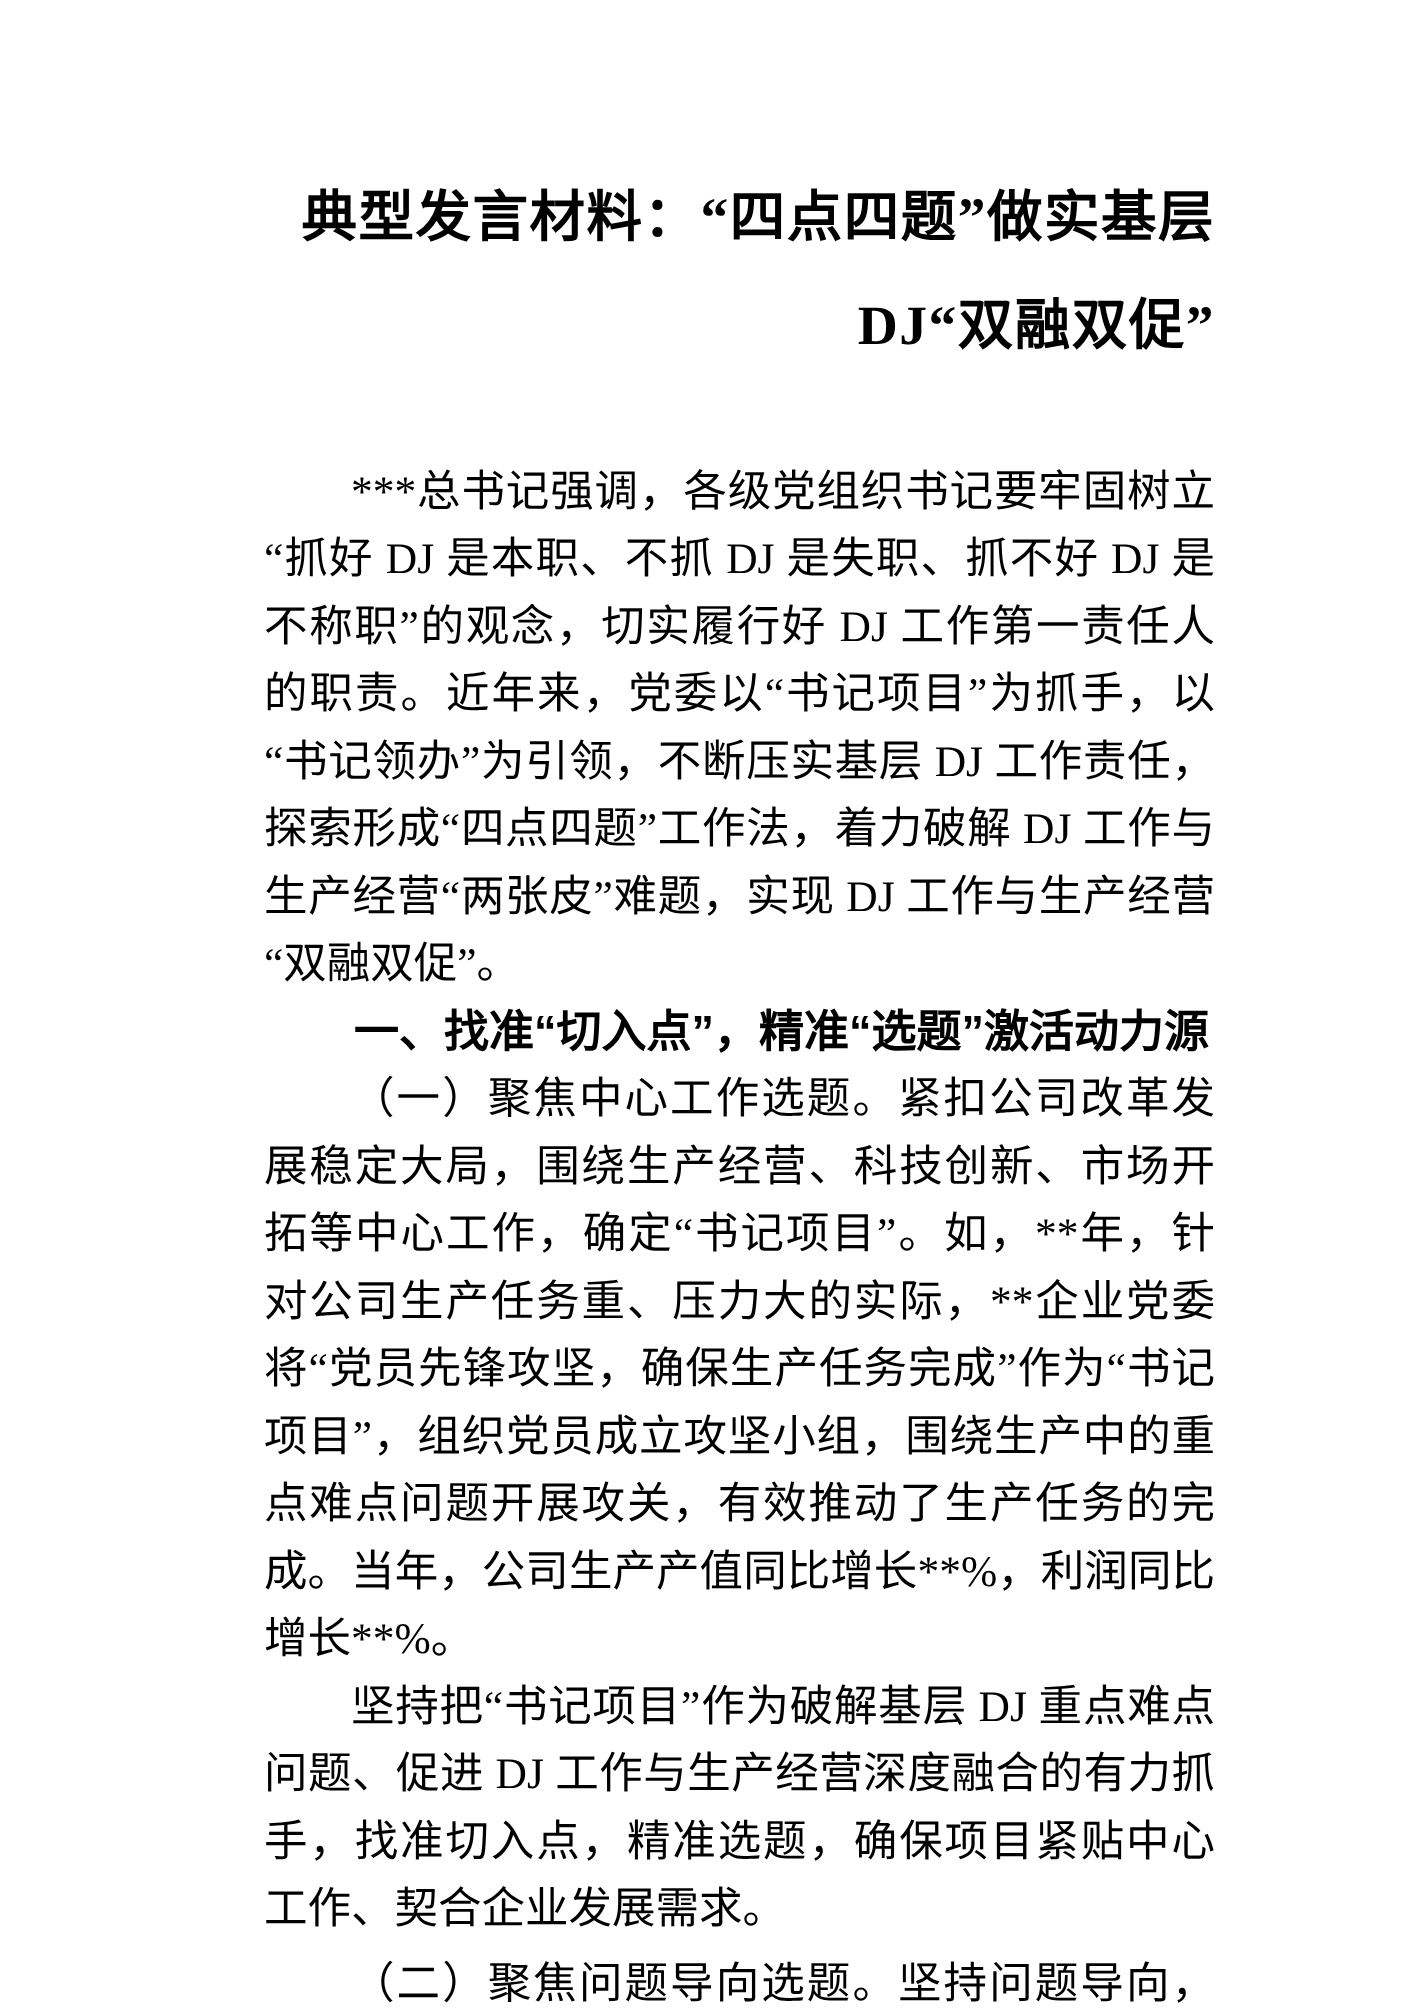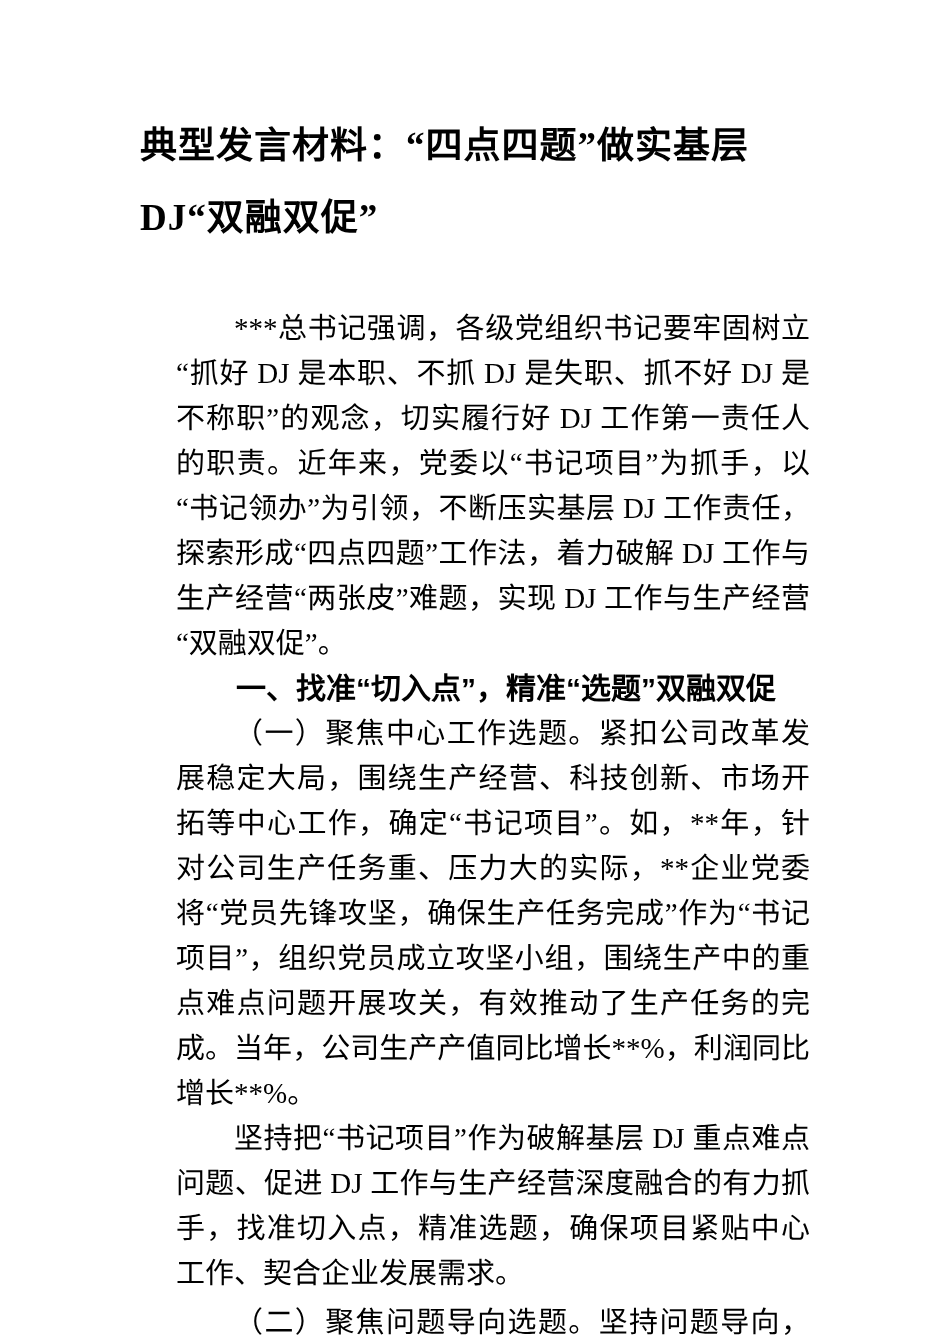--- a/index.html
+++ b/index.html
@@ -19,21 +19,21 @@
     box-sizing: border-box;
     padding: 110px 140px 0 140px;
     overflow: hidden;
     font-family: "Liberation Serif", "DejaVu Serif", serif;
   }
   .doc-title {
     margin: 0 0 52px 0;
     font-size: 37px;
     font-weight: bold;
     line-height: 72px;
-    text-align: left;
+    text-align: right;
     letter-spacing: 1px;
     color: #000000;
   }
   .doc-title .title-line {
     display: block;
   }
   .doc-body {
     font-size: 29px;
     line-height: 45px;
     text-align: justify;
@@ -66,21 +66,21 @@
 
   <h1 class="doc-title">
     <span class="title-line">典型发言材料：“四点四题”做实基层</span>
     <span class="title-line">DJ“双融双促”</span>
   </h1>
 
   <div class="doc-body">
 
     <p class="para">***总书记强调，各级党组织书记要牢固树立“抓好 DJ 是本职、不抓 DJ 是失职、抓不好 DJ 是不称职”的观念，切实履行好 DJ 工作第一责任人的职责。近年来，党委以“书记项目”为抓手，以“书记领办”为引领，不断压实基层 DJ 工作责任，探索形成“四点四题”工作法，着力破解 DJ 工作与生产经营“两张皮”难题，实现 DJ 工作与生产经营“双融双促”。</p>
 
-    <h2 class="section-heading">一、找准“切入点”，精准“选题”双融双促</h2>
+    <h2 class="section-heading">一、找准“切入点”，精准“选题”激活动力源</h2>
 
     <p class="para">（一）聚焦中心工作选题。紧扣公司改革发展稳定大局，围绕生产经营、科技创新、市场开拓等中心工作，确定“书记项目”。如，**年，针对公司生产任务重、压力大的实际，**企业党委将“党员先锋攻坚，确保生产任务完成”作为“书记项目”，组织党员成立攻坚小组，围绕生产中的重点难点问题开展攻关，有效推动了生产任务的完成。当年，公司生产产值同比增长**%，利润同比增长**%。</p>
 
     <p class="para">坚持把“书记项目”作为破解基层 DJ 重点难点问题、促进 DJ 工作与生产经营深度融合的有力抓手，找准切入点，精准选题，确保项目紧贴中心工作、契合企业发展需求。</p>
 
     <p class="para spaced-top">（二）聚焦问题导向选题。坚持问题导向，深入基层</p>
 
   </div>
 
 </div>

